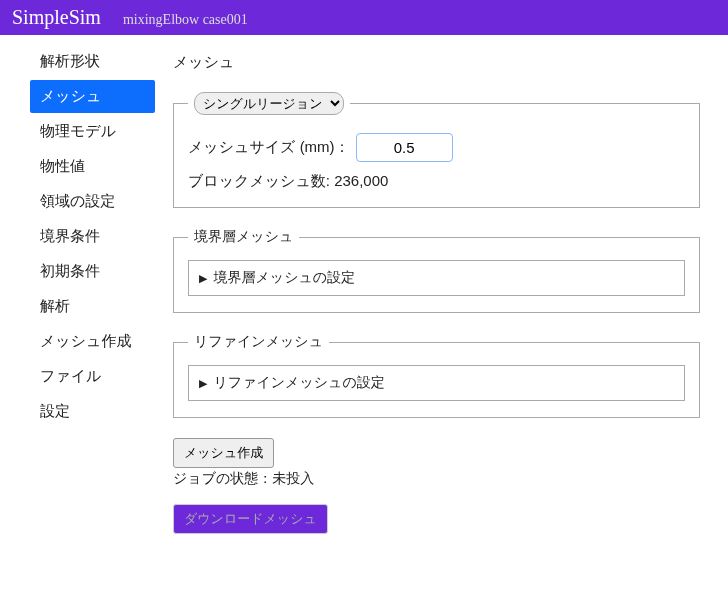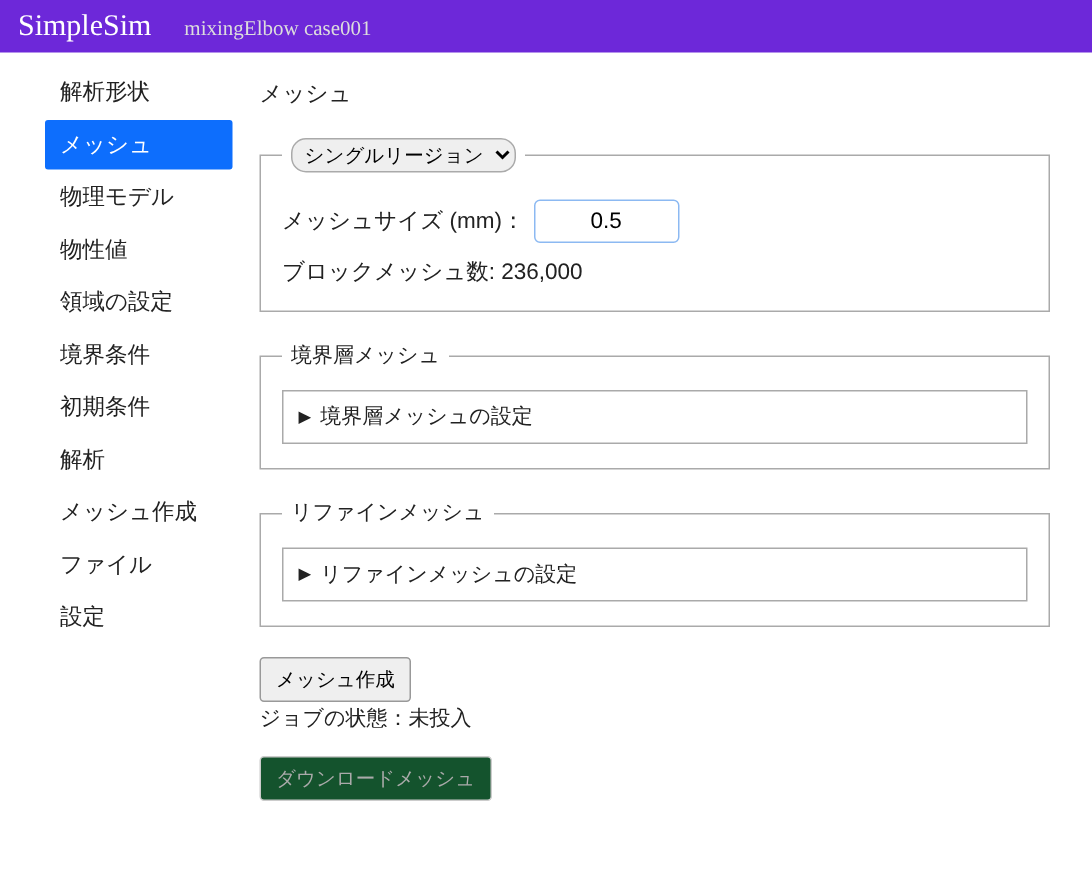--- a/index.html
+++ b/index.html
@@ -119,21 +119,21 @@
       padding: 5px 10px;
       background: #efefef;
       border: 1px solid #999;
       border-radius: 3px;
       cursor: pointer;
       font-family: inherit;
     }
     .btn.disabled {
       color: #aaa;
       border-color: #ccc;
-      background: #14532d;
+      background: #6d28d9;
       cursor: default;
     }
     .jobstatus {
       font-size: 14px;
       margin: 2px 0 16px 0;
     }
     .spacer-sm { height: 4px; }
   </style>
 </head>
 <body>

